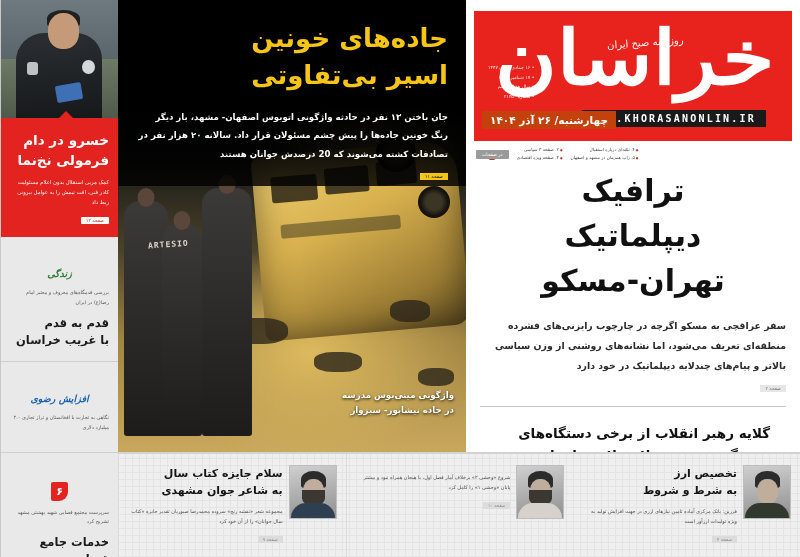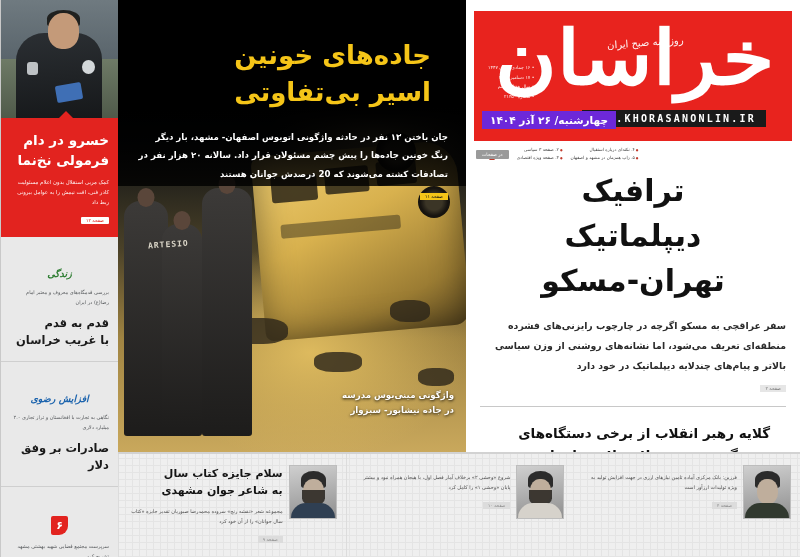--- a/index.html
+++ b/index.html
@@ -120,21 +120,21 @@
     position:absolute;left:118px;top:0;width:348px;height:452px;
     background:#000;overflow:hidden;
   }
   .lead-head{
     position:absolute;top:0;left:0;right:0;height:186px;
     padding:20px 18px 0;box-sizing:border-box;
     background:linear-gradient(180deg,#000 0%,#000 58%,rgba(0,0,0,.82) 100%);
     z-index:3;text-align:right;
   }
   .lead-head h1{
-    margin:17px;color:#f5c518;
+    margin:0;color:#f5c518;
     font-size:26px;font-weight:bold;line-height:1.42;
     letter-spacing:-.5px;
   }
   .lead-head p{
     margin:14px 0 0;color:#ffffff;
     font-size:8.6px;line-height:2.15;font-weight:bold;
   }
   .lead-head .pg{
     display:inline-block;margin-top:9px;
     background:#f5c518;color:#111;font-size:4.6px;padding:1px 5px;
@@ -218,21 +218,21 @@
   }
   .mh-url{
     position:absolute;right:26px;bottom:14px;
     background:#1a1a1a;color:#fff;
     font-size:10px;font-weight:bold;letter-spacing:2.2px;
     padding:3px 10px;
     font-family:"DejaVu Sans Mono","Liberation Mono",monospace;
   }
   .mh-date{
     position:absolute;left:8px;bottom:12px;
-    background:#6d28d9;color:#fff;
+    background:#c2410c;color:#fff;
     font-size:10.5px;font-weight:bold;padding:3px 8px;
   }
   .index-strip{
     position:absolute;left:10px;top:146px;width:314px;
     display:flex;flex-direction:row-reverse;align-items:center;gap:8px;
   }
   .index-strip .tag{
     background:#9a9a9a;color:#fff;font-size:4.6px;
     padding:2px 6px;border-radius:1px;position:relative;flex:0 0 auto;
   }
@@ -369,21 +369,20 @@
     <div class="sb-item">
       <span class="sb-logo g">زندگی</span>
       <div class="d">بررسی قدمگاه‌های معروف و معتبر امام رضا(ع) در ایران</div>
       <div class="t" style="white-space: pre-line;">قدم به قدم
 با غریب خراسان</div>
     </div>
 
     <div class="sb-item">
       <span class="sb-logo b">افزایش رضوی</span>
       <div class="d">نگاهی به تجارت با افغانستان و تراز تجاری ۲.۰ میلیارد دلاری</div>
-      <div class="t">صادرات بر وفق دلار</div>
     </div>
 
     <div class="sb-item">
       <span class="sb-logo r">۶</span>
       <div class="d">سرپرست مجتمع قضایی شهید بهشتی مشهد تشریح کرد</div>
       <div class="t" style="white-space: pre-line;">خدمات جامع قضایی
 در قاب تحول!</div>
     </div>
 
   </div>
@@ -501,20 +500,22 @@
         <div class="bg"></div>
         <div class="hair"></div>
         <div class="face"></div>
         <div class="beard"></div>
         <div class="shoulder"></div>
       </div>
     </div>
 
     <div class="bcard c3">
       <div class="txt">
+        <div class="t" style="white-space: pre-line;">تخصیص ارز
+به شرط و شروط</div>
         <div class="d">فرزین: بانک مرکزی آماده تامین نیازهای ارزی در جهت افزایش تولید به ویژه تولیدات ارزآور است</div>
         <span class="pg">صفحه ۴</span>
       </div>
       <div class="mug">
         <div class="bg"></div>
         <div class="hair"></div>
         <div class="face"></div>
         <div class="shoulder"></div>
       </div>
     </div>

